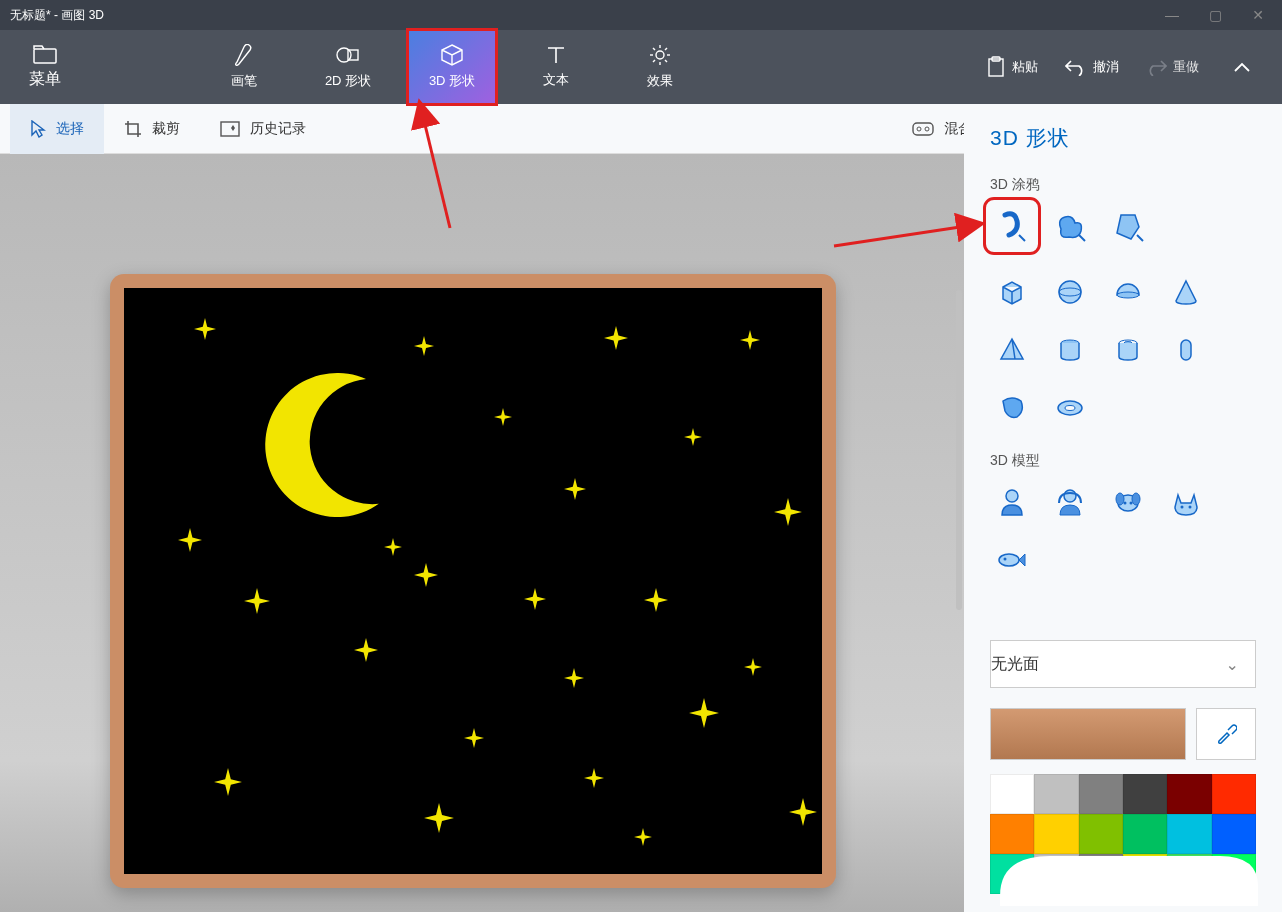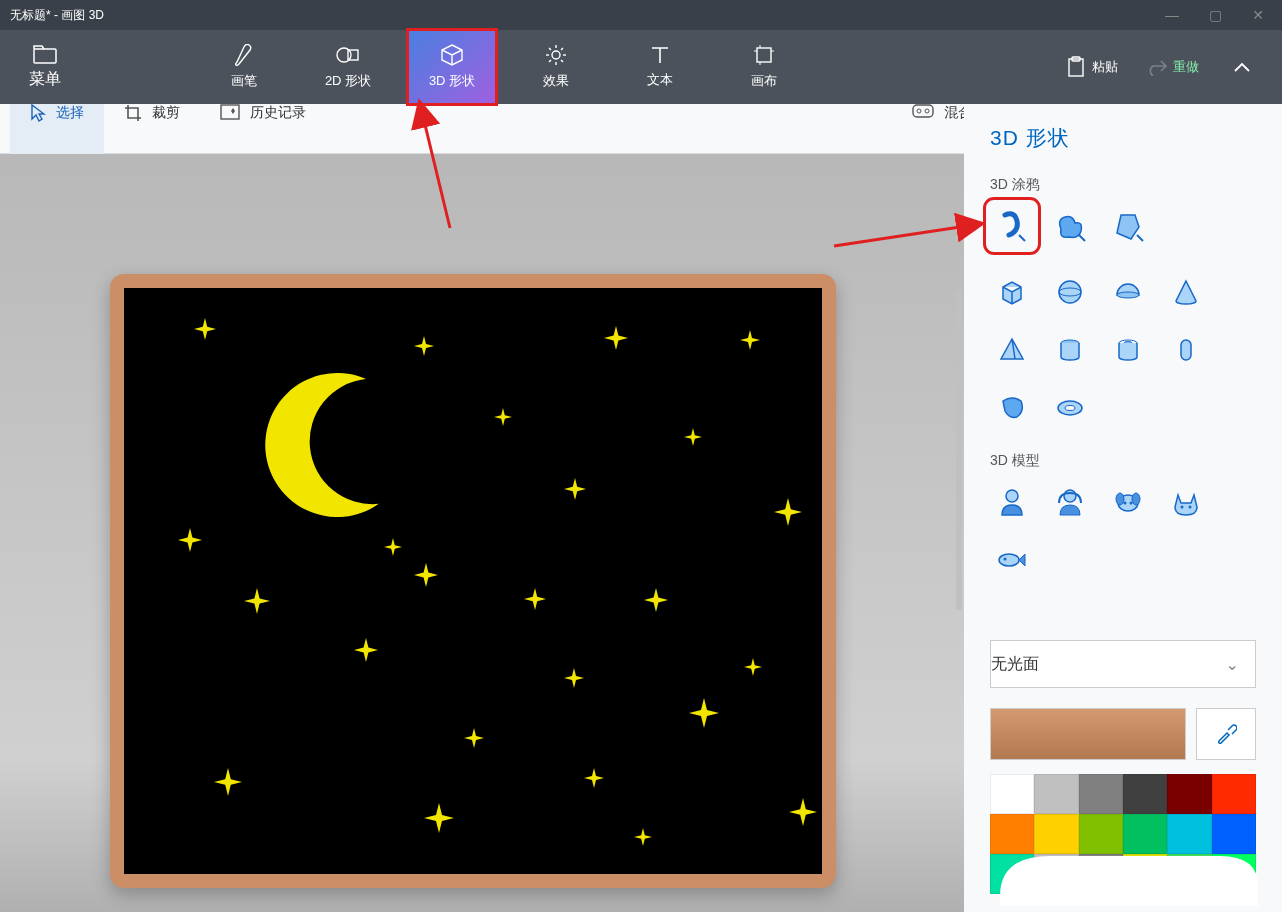--- a/index.html
+++ b/index.html
@@ -12,26 +12,26 @@
 
   
   .topbar { height: 74px; background: #4c525c; display: flex; align-items: center; }
   .topbar .menu-btn { width: 90px; height: 74px; display:flex; flex-direction:column; align-items:center; justify-content:center; color:#fff; gap:4px;}
   .topbar .tabs { display:flex; margin-left: 110px; height:74px;gap:16px;}
   .tab { width: 88px; display:flex; flex-direction:column; align-items:center; justify-content:center; color:#fff; font-size:13px; gap:6px; position:relative;}
   .tab-active { background: linear-gradient(135deg,#4a7fe0,#a060e0); }
   .tab-hl { position:absolute; inset:-2px; border:3px solid #e02020; pointer-events:none;}
   .topbar .right-tools { margin-left:auto; display:flex; height:74px; padding-right:10px;}
   .rtool { width:80px; display:flex; align-items:center; justify-content:center; color:#fff; font-size:13px; gap:6px;}
-  .rtool.disabled { color:#86efac;text-align:right;}
+  .rtool.disabled { color:#e5e5e5;text-align:right;}
   .chevron-btn { width:60px; display:flex; align-items:center; justify-content:center; color:#fff;}
 
   
   .subbar { height: 50px; background:#f7f9fb; border-bottom:1px solid #ddd; display:flex; align-items:center; padding:0 10px; gap:0;}
-  .subitem { display:flex; gap:10px; padding:0 20px; height:50px; font-size:14px; color:#333; }
+  .subitem { display:flex; align-items:center; gap:10px; padding:0 20px; height:50px; font-size:14px; color:#333; }
   .subitem.active { background:#e4ecf5; color:#1a63b8;}
   .subbar .spacer { flex:1;}
   .subicon { color:#666; font-size:16px; padding:0 14px;}
 
   
   .main { position:absolute; top:154px; left:0; right:318px; bottom:0; background:linear-gradient(#b8b8b8, #d0d0d0 80%, #b0b0b0); overflow:hidden;}
   .canvas-frame { position:absolute; left:110px; top:120px; width:726px; height:614px; background:#cb8e66; border-radius:14px; padding:14px; box-shadow:0 6px 18px rgba(0,0,0,.25);}
   .canvas-inner { width:100%; height:100%; background:#000; position:relative; overflow:hidden;}
   .moon { position:absolute; left:130px; top:75px; width:160px; height:160px; }
   .moon svg { width:100%; height:100%; }
@@ -109,67 +109,63 @@
       <div class="tab-hl"></div>
       <span class="ico">
           <svg width="22" height="22" viewBox="0 0 22 22">
             <path d="M11 1 L21 6 L21 16 L11 21 L1 16 L1 6 Z M1 6 L11 11 L21 6 M11 11 L11 21" fill="none" stroke="#fff" stroke-width="1.4"></path>
           </svg>
         </span>
       <span>3D 形状</span>
     </div>
     <div class="tab">
       <span class="ico">
+          <svg width="20" height="20" viewBox="0 0 20 20">
+            <path d="M2 3 H18 M10 3 V18" fill="none" stroke="#fff" stroke-width="1.6"></path>
+          </svg>
+        </span>
+      <span>文本</span>
+    </div>
+    <div class="tab">
+      <span class="ico">
           <svg width="22" height="22" viewBox="0 0 22 22">
             <circle cx="11" cy="11" r="4" fill="none" stroke="#fff" stroke-width="1.4"></circle>
             <g stroke="#fff" stroke-width="1.4">
               <line x1="11" y1="1" x2="11" y2="4"></line>
               <line x1="11" y1="18" x2="11" y2="21"></line>
               <line x1="1" y1="11" x2="4" y2="11"></line>
               <line x1="18" y1="11" x2="21" y2="11"></line>
               <line x1="4" y1="4" x2="6" y2="6"></line>
               <line x1="16" y1="16" x2="18" y2="18"></line>
               <line x1="16" y1="6" x2="18" y2="4"></line>
               <line x1="4" y1="18" x2="6" y2="16"></line>
             </g>
           </svg>
         </span>
       <span>效果</span>
     </div>
-    <div class="tab">
-      <span class="ico">
-          <svg width="20" height="20" viewBox="0 0 20 20">
-            <path d="M2 3 H18 M10 3 V18" fill="none" stroke="#fff" stroke-width="1.6"></path>
-          </svg>
-        </span>
-      <span>文本</span>
-    </div>
-    <div class="tab">
-      <span class="ico">
-          <svg width="22" height="22" viewBox="0 0 22 22">
-            <rect x="4" y="4" width="14" height="14" fill="none" stroke="#fff" stroke-width="1.4"></rect>
-            <line x1="1" y1="7" x2="4" y2="7" stroke="#fff"></line>
-            <line x1="18" y1="7" x2="21" y2="7" stroke="#fff"></line>
-            <line x1="7" y1="1" x2="7" y2="4" stroke="#fff"></line>
-            <line x1="7" y1="18" x2="7" y2="21" stroke="#fff"></line>
-          </svg>
-        </span>
-      <span>画布</span>
-    </div>
   </div>
 
   <div class="right-tools">
     <div class="rtool">
       <span class="ico">
           <svg width="20" height="22" viewBox="0 0 20 22">
             <rect x="3" y="3" width="14" height="17" fill="none" stroke="#fff" stroke-width="1.4"></rect>
             <rect x="6" y="1" width="8" height="4" rx="1" fill="none" stroke="#fff" stroke-width="1.4"></rect>
           </svg>
         </span>
       <span>粘贴</span>
+    </div>
+    <div class="rtool">
+      <span class="ico">
+          <svg width="22" height="18" viewBox="0 0 22 18">
+            <path d="M6 3 L1 8 L6 13 M1 8 H14 A6 6 0 0 1 14 18" fill="none" stroke="#fff" stroke-width="1.6"></path>
+          </svg>
+        </span>
+      <span>撤消</span>
     </div>
     <div class="rtool disabled">
       <span class="ico">
           <svg width="22" height="18" viewBox="0 0 22 18">
             <path d="M16 3 L21 8 L16 13 M21 8 H8 A6 6 0 0 0 8 18" fill="none" stroke="#7a7f88" stroke-width="1.6"></path>
           </svg>
         </span>
       <span>重做</span>
     </div>
     <div class="chevron-btn">

